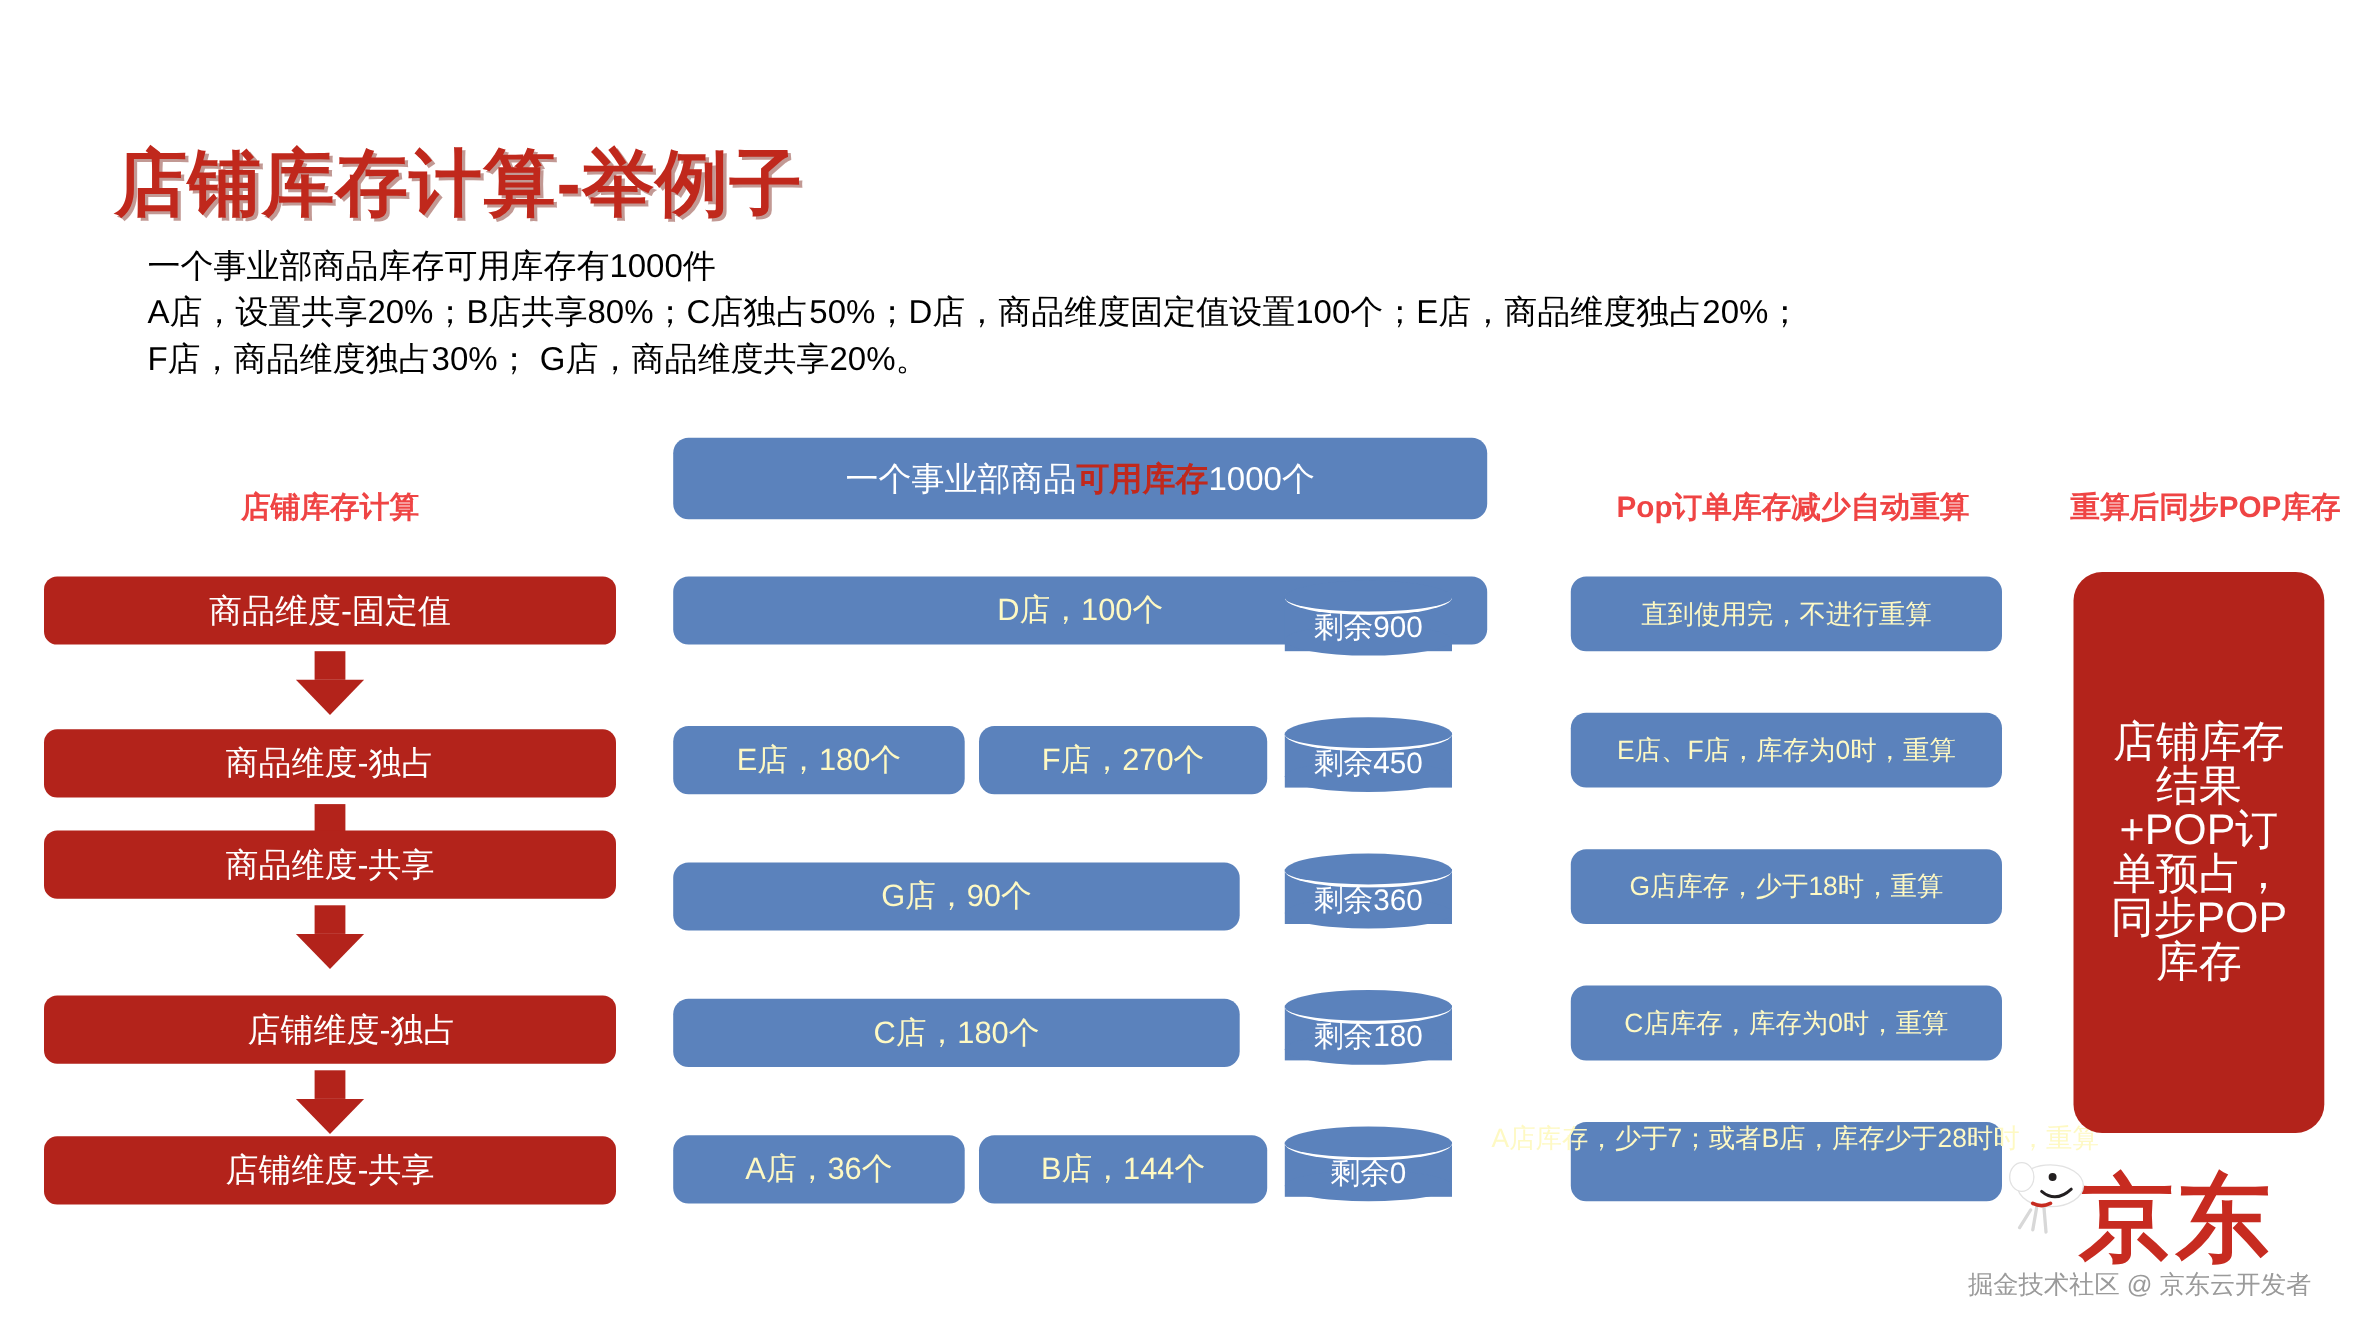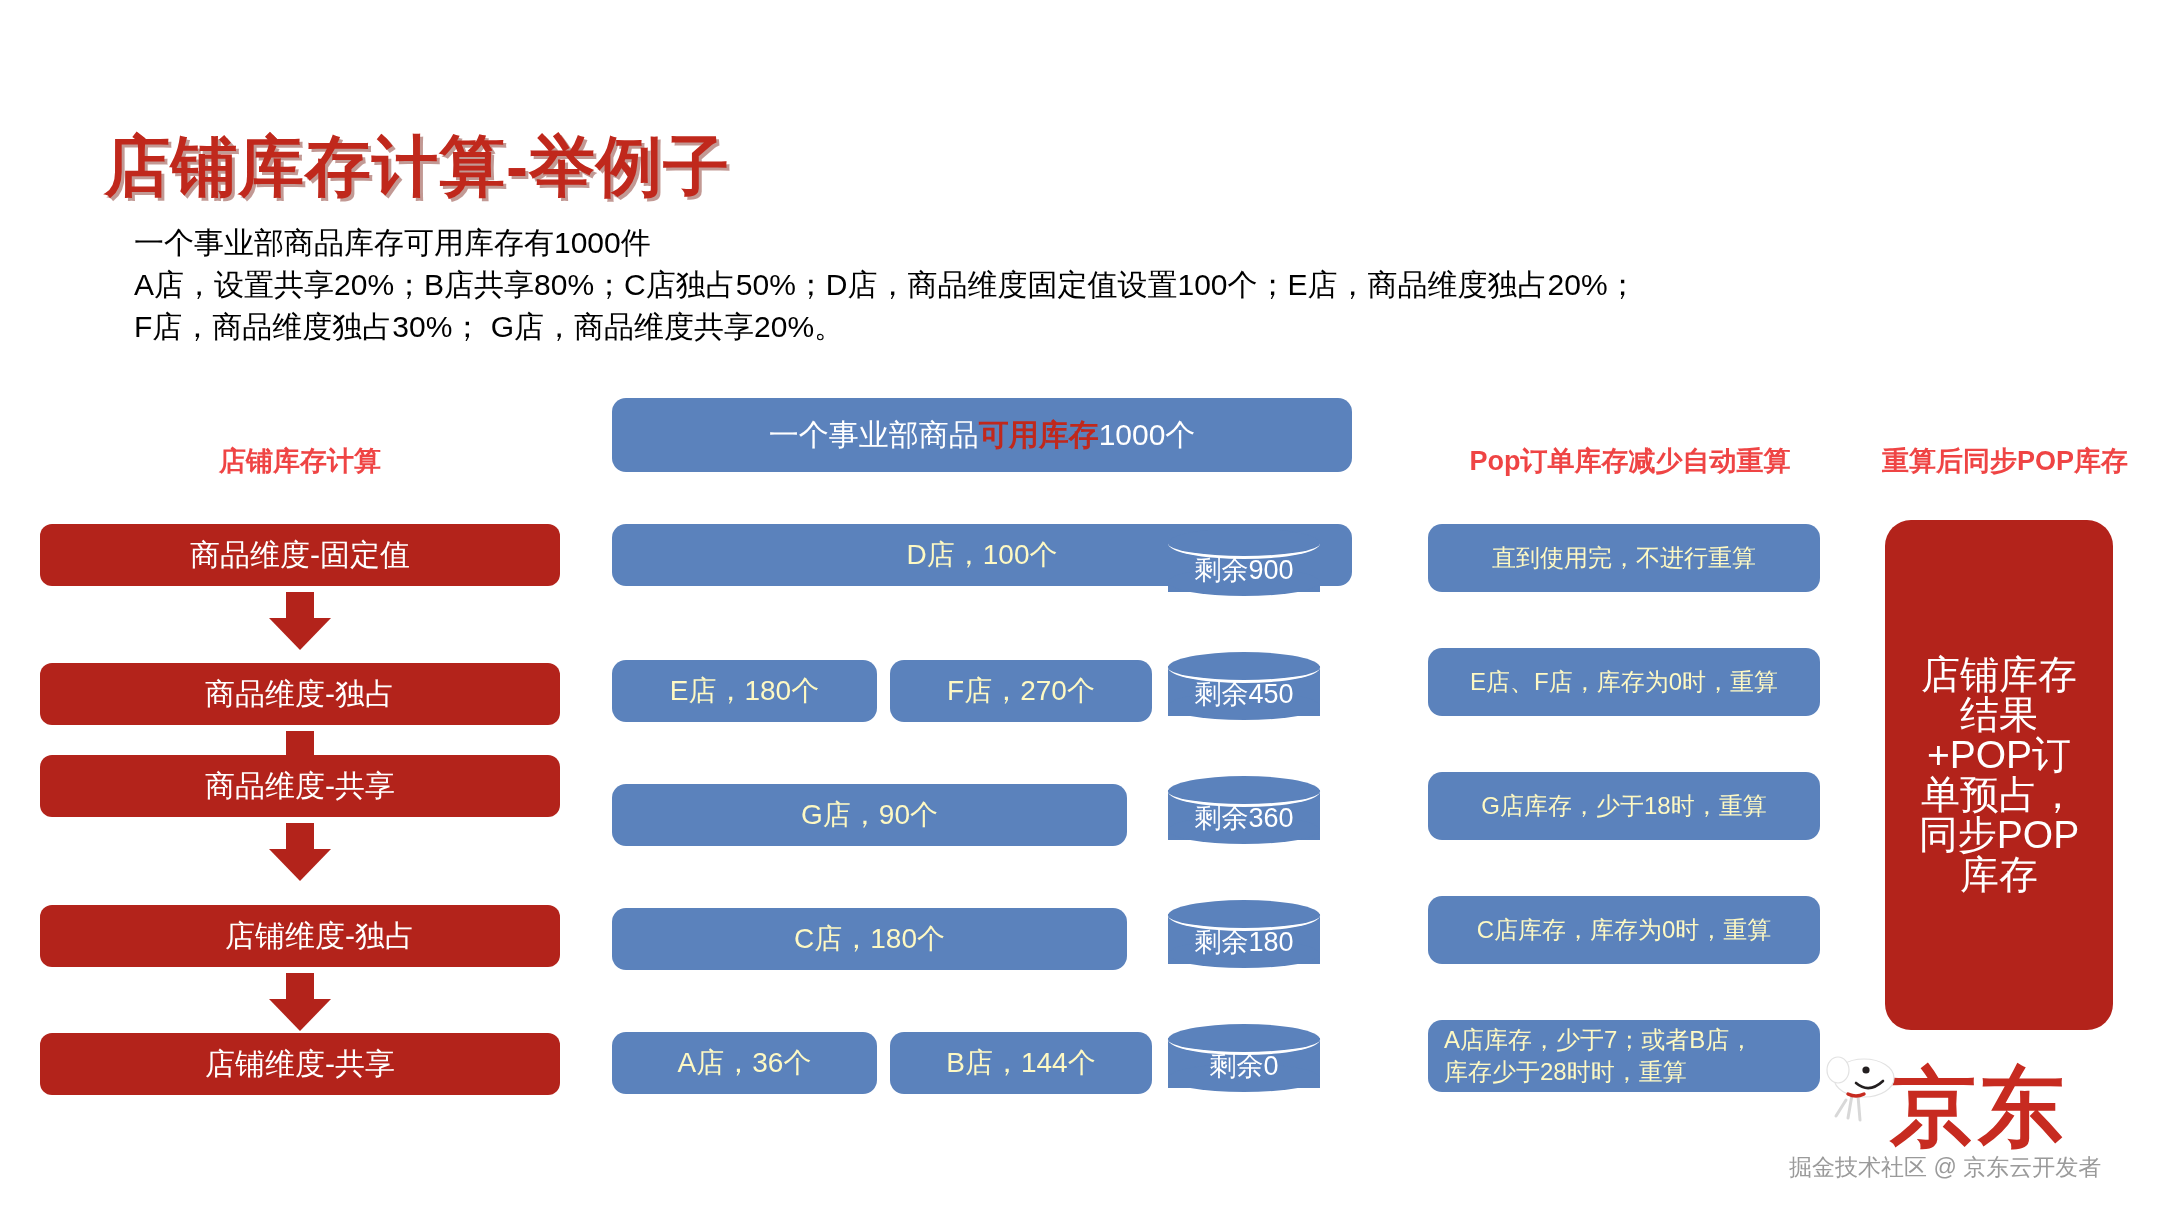--- a/index.html
+++ b/index.html
@@ -96,21 +96,21 @@
     display: flex;
     align-items: center;
     justify-content: center;
     color: #fef9c3;
     font-size: 28px;
     white-space: nowrap;
     box-sizing: border-box;
   }
   .bbox.small { font-size: 24px; }
   .bbox.two-line {
-    flex-direction: column;
+    flex-direction: row;
     line-height: 32px;
     align-items: flex-start;
     padding-left: 16px;
     justify-content: center;
   }
 
   
   .arrow {
     position: absolute;
     width: 62px;

